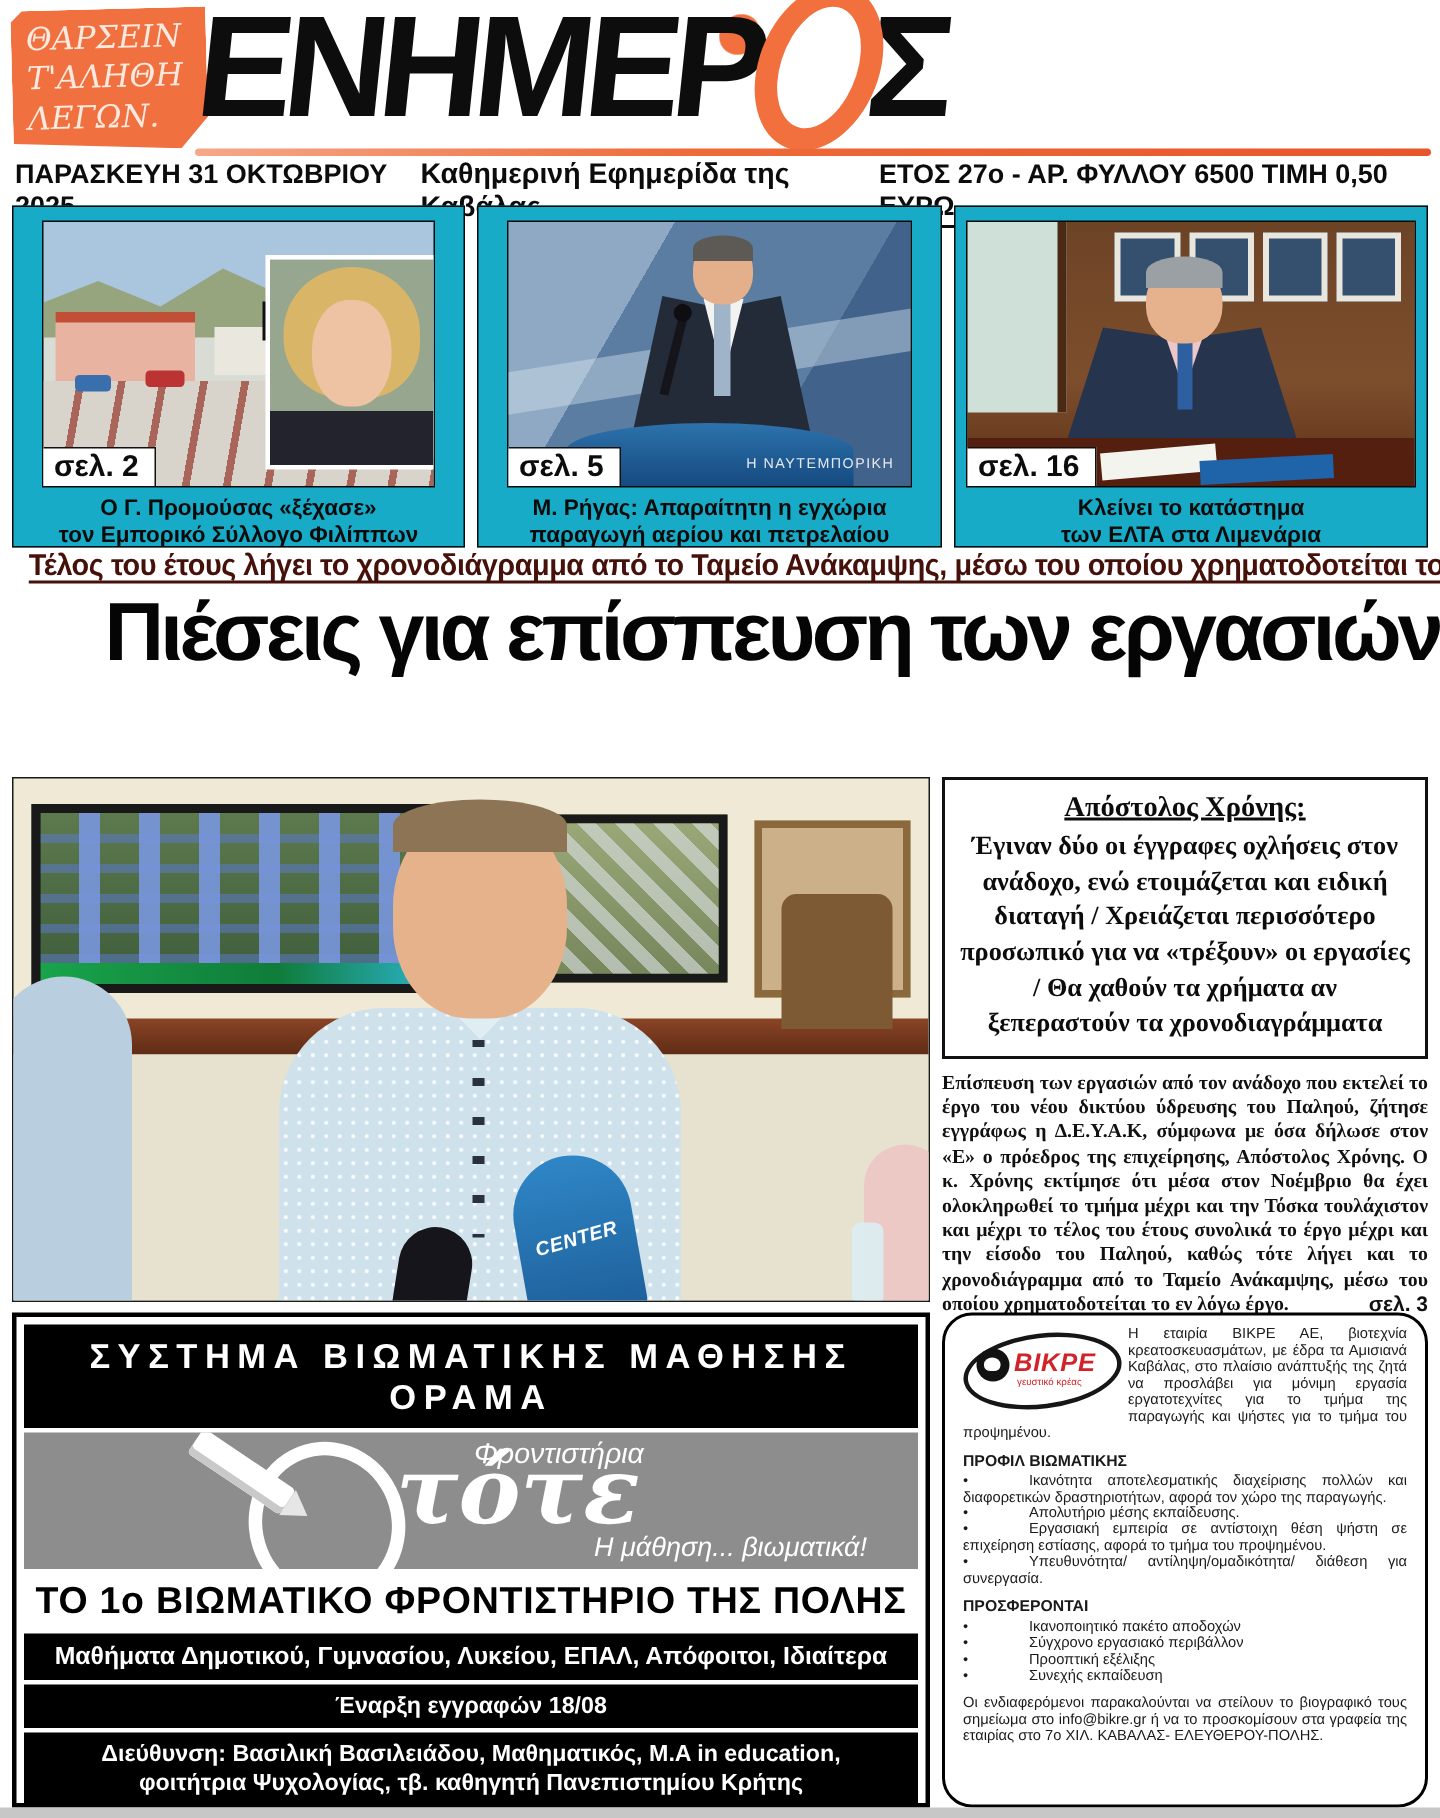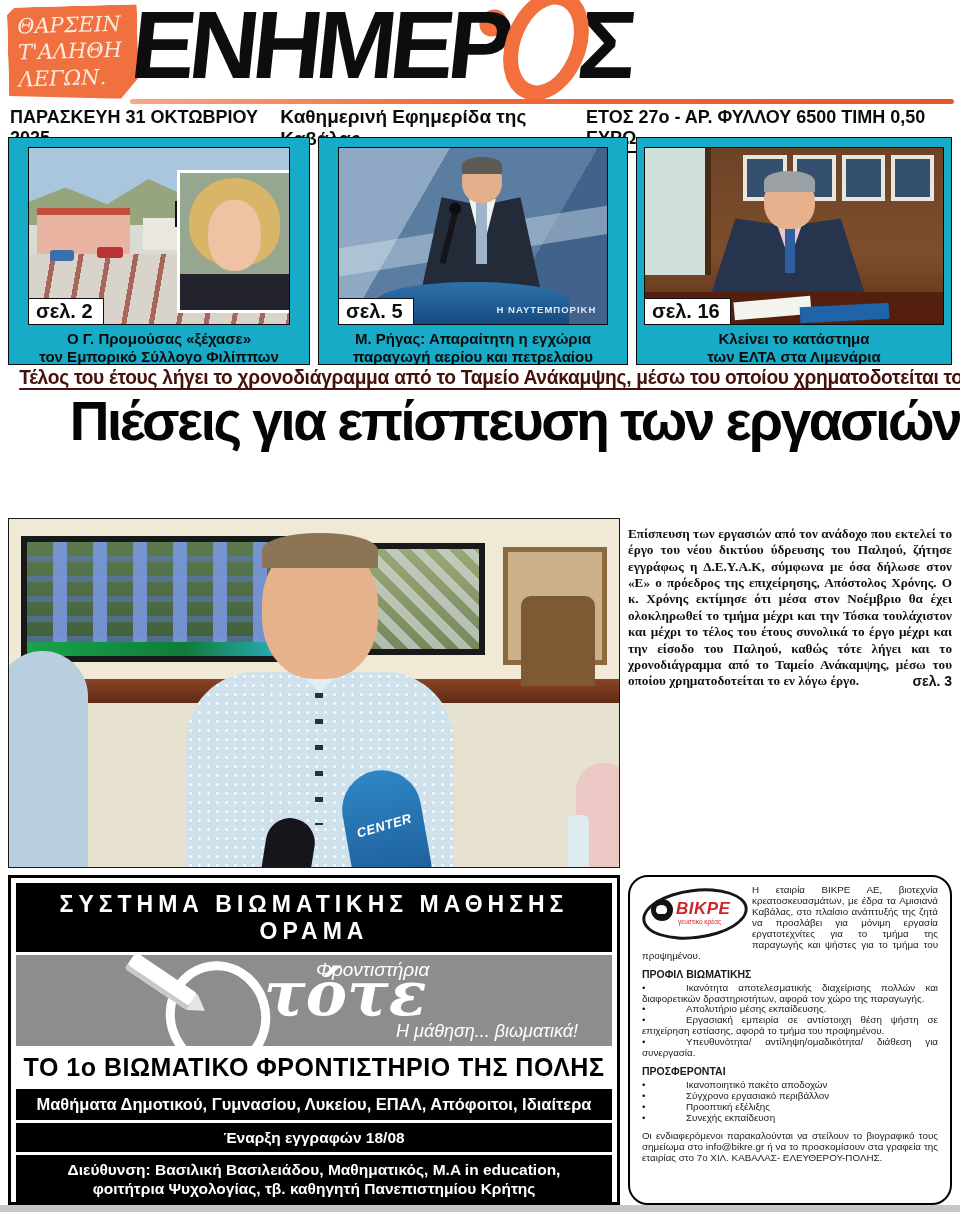--- a/index.html
+++ b/index.html
@@ -60,21 +60,21 @@
   .head2{position:absolute;left:46%;top:7%;width:15%;height:24%;background:#e4b08c;border-radius:46%;}
   .hair2{position:absolute;left:46%;top:5%;width:15%;height:10%;background:#5d5a55;border-radius:50% 50% 0 0;}
   .suit2{position:absolute;left:30%;top:28%;width:46%;height:58%;background:#232b38;
     clip-path:polygon(18% 0,50% 8%,82% 0,100% 100%,0 100%);}
   .shirt2{position:absolute;left:48.5%;top:29%;width:10%;height:30%;background:#f2f2f0;clip-path:polygon(0 0,100% 0,50% 100%);}
   .tie2{position:absolute;left:51.3%;top:30%;width:4%;height:36%;background:#9fb4c8;}
   .podium2{position:absolute;left:14%;bottom:0;width:72%;height:24%;
     background:linear-gradient(#2d72ac,#154a80);border-radius:100% 100% 0 0/90% 90% 0 0;}
   .mic2{position:absolute;left:40%;top:36%;width:2.4%;height:30%;background:#14141a;transform:rotate(14deg);}
   .mic2:after{content:"";position:absolute;top:-9px;left:-4px;width:12px;height:12px;background:#0d0d12;border-radius:50%;}
-  .wm2{position:absolute;right:4%;bottom:5%;color:#e4e9ef;font-size:9.5px;font-weight:700;letter-spacing:1px;}
+  .wm2{position:absolute;right:4%;bottom:5%;color:#e4e9ef;font-size:9.5px;font-weight:400;letter-spacing:1px;}
 
   
   .bg3{position:absolute;inset:0;background:linear-gradient(#6d4326,#7d4e2c 60%,#5d3118);}
   .win3{position:absolute;left:0;top:0;width:20%;height:72%;background:#cfe0d8;border-right:6px solid #4a2a14;}
   .frames3{position:absolute;right:3%;top:4%;width:64%;height:26%;display:flex;gap:6px;}
   .frames3 div{flex:1;background:#35506e;border:4px solid #e9e6dd;}
   .head3{position:absolute;left:40%;top:16%;width:17%;height:30%;background:#e6b28e;border-radius:46%;}
   .hair3{position:absolute;left:40%;top:13%;width:17%;height:12%;background:#9aa0a3;border-radius:50% 50% 0 0;}
   .suit3{position:absolute;left:22%;top:40%;width:52%;height:44%;background:#26344d;
     clip-path:polygon(16% 0,50% 10%,84% 0,100% 100%,0 100%);}
@@ -292,20 +292,24 @@
     <div class="mp-head"></div>
     <div class="mp-hair"></div>
     <div class="mp-mic2"></div>
     <div class="mp-mic">
       <span>CENTER</span>
     </div>
     <div class="mp-bottle"></div>
   </div>
 
   <div class="rightcol">
+    <div class="quotebox">
+      <div class="q-title">Απόστολος Χρόνης:</div>
+      <div class="q-body">Έγιναν δύο οι έγγραφες οχλήσεις στον ανάδοχο, ενώ ετοιμάζεται και ειδική διαταγή / Χρειάζεται περισσότερο προσωπικό για να «τρέξουν» οι εργασίες / Θα χαθούν τα χρήματα αν ξεπεραστούν τα χρονοδιαγράμματα</div>
+    </div>
     <div class="article">
       <span>Επίσπευση των εργασιών από τον ανάδοχο που εκτελεί το έργο του νέου δικτύου ύδρευσης του Παληού, ζήτησε εγγράφως η Δ.Ε.Υ.Α.Κ, σύμφωνα με όσα δήλωσε στον «Ε» ο πρόεδρος της επιχείρησης, Απόστολος Χρόνης. Ο κ. Χρόνης εκτίμησε ότι μέσα στον Νοέμβριο θα έχει ολοκληρωθεί το τμήμα μέχρι και την Τόσκα τουλάχιστον και μέχρι το τέλος του έτους συνολικά το έργο μέχρι και την είσοδο του Παληού, καθώς τότε λήγει και το χρονοδιάγραμμα από το Ταμείο Ανάκαμψης, μέσω του οποίου χρηματοδοτείται το εν λόγω έργο.</span>
       <span class="pageref">σελ. 3</span>
     </div>
   </div>
 
   <div class="orama">
     <div class="o-band o-top">ΣΥΣΤΗΜΑ ΒΙΩΜΑΤΙΚΗΣ ΜΑΘΗΣΗΣ ΟΡΑΜΑ</div>
     <div class="o-gray">
       <div class="o-ring"></div>

